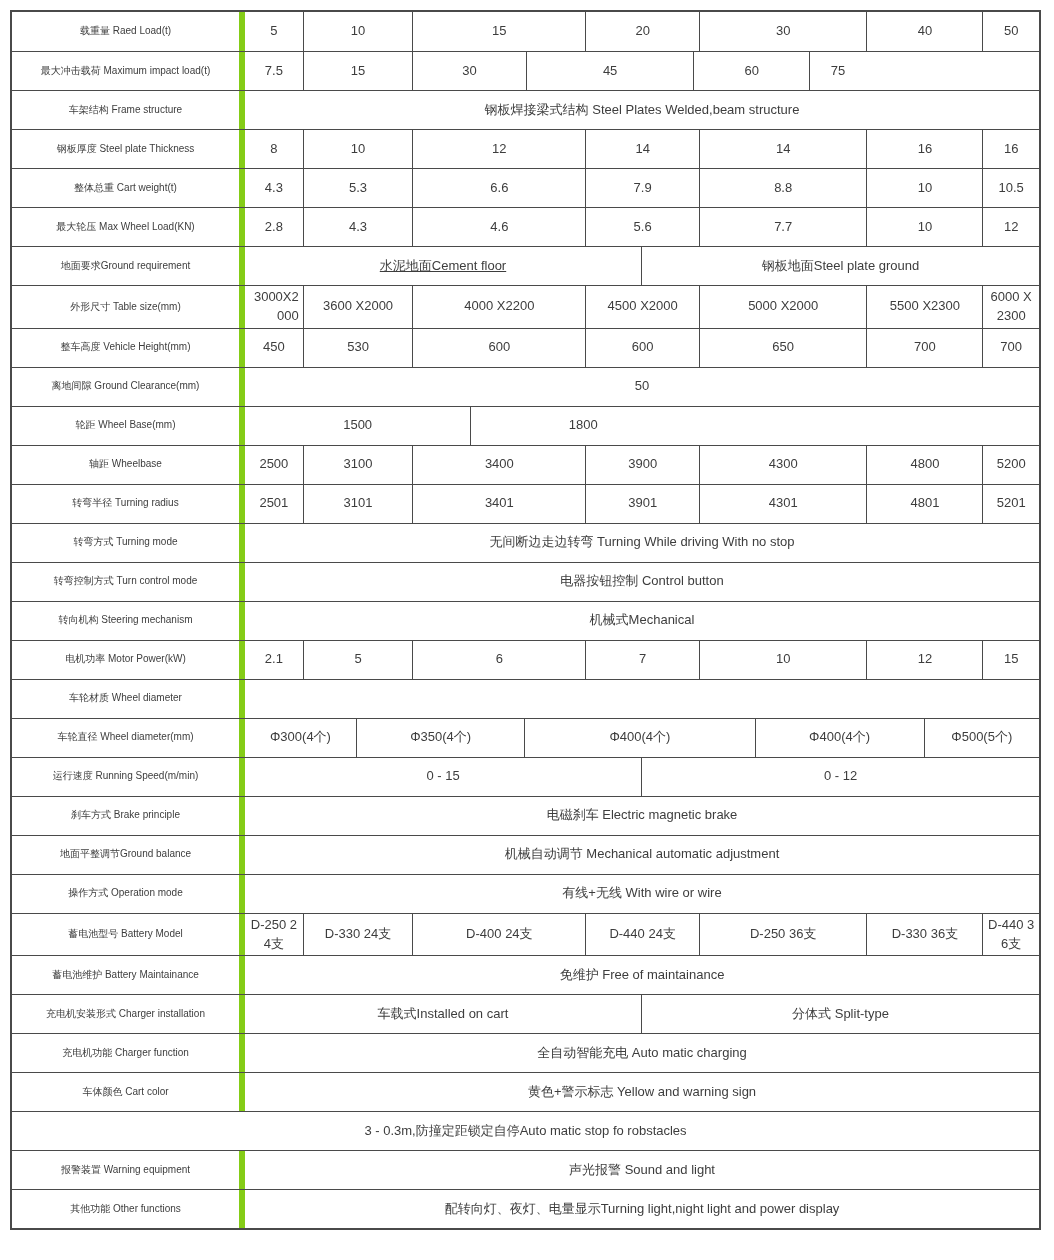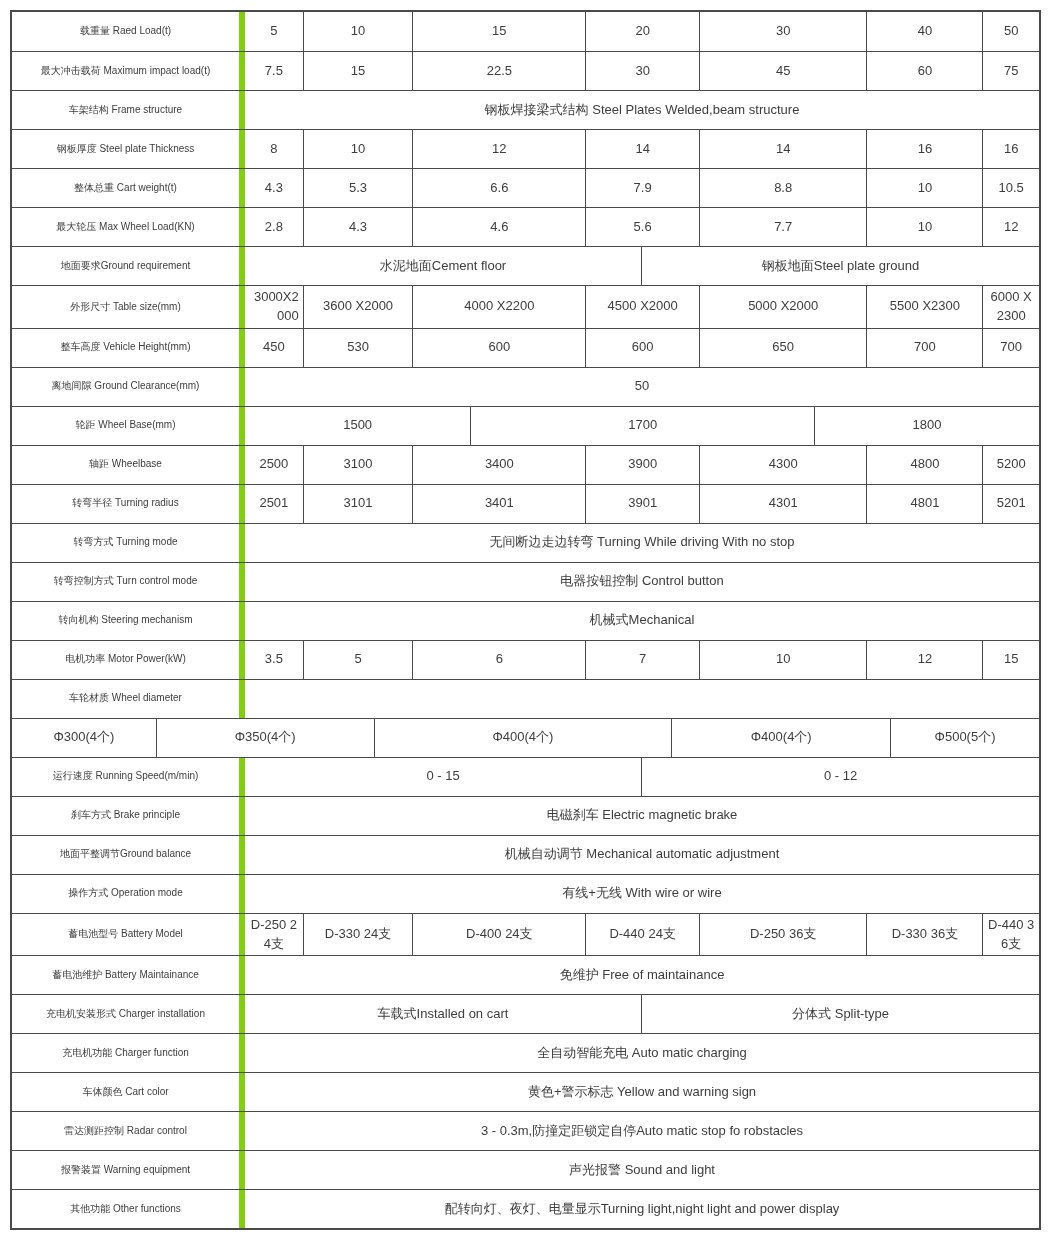--- a/index.html
+++ b/index.html
@@ -88,21 +88,20 @@
           <div class="spec-cell" style="width: 21.1%;">30</div>
           <div class="spec-cell" style="width: 14.6%;">40</div>
           <div class="spec-cell" style="width: 7%;">50</div>
         </div>
       </div>
       <div class="spec-row">
         <div class="label-cell">最大冲击载荷 Maximum impact load(t)</div>
         <div class="data-area">
           <div class="spec-cell" style="width: 7.4%;">7.5</div>
           <div class="spec-cell" style="width: 13.8%;">15</div>
-          <div class="spec-cell" style="width: 21.8%;">22.5</div>
           <div class="spec-cell" style="width: 14.3%;">30</div>
           <div class="spec-cell" style="width: 21.1%;">45</div>
           <div class="spec-cell" style="width: 14.6%;">60</div>
           <div class="spec-cell" style="width: 7%;">75</div>
         </div>
       </div>
       <div class="spec-row">
         <div class="label-cell">车架结构 Frame structure</div>
         <div class="data-area">
           <div class="spec-cell" style="width: 100%;">钢板焊接梁式结构 Steel Plates Welded,beam structure</div>
@@ -140,21 +139,21 @@
           <div class="spec-cell" style="width: 21.8%;">4.6</div>
           <div class="spec-cell" style="width: 14.3%;">5.6</div>
           <div class="spec-cell" style="width: 21.1%;">7.7</div>
           <div class="spec-cell" style="width: 14.6%;">10</div>
           <div class="spec-cell" style="width: 7%;">12</div>
         </div>
       </div>
       <div class="spec-row">
         <div class="label-cell">地面要求Ground requirement</div>
         <div class="data-area">
-          <div class="spec-cell" style="width: 50%;">水泥地面Cement floor</div>
+          <div class="spec-cell" style="width: 50%; text-decoration: underline;">水泥地面Cement floor</div>
           <div class="spec-cell" style="width: 50%; text-align: right;">钢板地面Steel plate ground</div>
         </div>
       </div>
       <div class="spec-row">
         <div class="label-cell">外形尺寸 Table size(mm)</div>
         <div class="data-area">
           <div class="spec-cell" style="width: 7.4%; text-align: right;">3000X2000</div>
           <div class="spec-cell" style="width: 13.8%;">3600 X2000</div>
           <div class="spec-cell" style="width: 21.8%;">4000 X2200</div>
           <div class="spec-cell" style="width: 14.3%;">4500 X2000</div>
@@ -178,21 +177,20 @@
       <div class="spec-row">
         <div class="label-cell">离地间隙 Ground Clearance(mm)</div>
         <div class="data-area">
           <div class="spec-cell" style="width: 100%;">50</div>
         </div>
       </div>
       <div class="spec-row">
         <div class="label-cell">轮距 Wheel Base(mm)</div>
         <div class="data-area">
           <div class="spec-cell" style="width: 28.5%;">1500</div>
-          <div class="spec-cell" style="width: 43.3%;">1700</div>
           <div class="spec-cell" style="width: 28.2%;">1800</div>
         </div>
       </div>
       <div class="spec-row">
         <div class="label-cell">轴距 Wheelbase</div>
         <div class="data-area">
           <div class="spec-cell" style="width: 7.4%;">2500</div>
           <div class="spec-cell" style="width: 13.8%;">3100</div>
           <div class="spec-cell" style="width: 21.8%;">3400</div>
           <div class="spec-cell" style="width: 14.3%;">3900</div>
@@ -227,33 +225,34 @@
       </div>
       <div class="spec-row">
         <div class="label-cell">转向机构 Steering mechanism</div>
         <div class="data-area">
           <div class="spec-cell" style="width: 100%;">机械式Mechanical</div>
         </div>
       </div>
       <div class="spec-row">
         <div class="label-cell">电机功率 Motor Power(kW)</div>
         <div class="data-area">
-          <div class="spec-cell" style="width: 7.4%;">3.5</div>
+          <div class="spec-cell" style="width: 7.4%;">2.1</div>
           <div class="spec-cell" style="width: 13.8%;">5</div>
           <div class="spec-cell" style="width: 21.8%;">6</div>
           <div class="spec-cell" style="width: 14.3%;">7</div>
           <div class="spec-cell" style="width: 21.1%;">10</div>
           <div class="spec-cell" style="width: 14.6%;">12</div>
           <div class="spec-cell" style="width: 7%;">15</div>
         </div>
       </div>
       <div class="spec-row">
         <div class="label-cell">车轮材质 Wheel diameter</div>
       </div>
       <div class="spec-row">
+        <div class="label-cell">车轮直径 Wheel diameter(mm)</div>
         <div class="data-area">
           <div class="spec-cell" style="width: 14.1%;">Φ300(4个)</div>
           <div class="spec-cell" style="width: 21.2%;">Φ350(4个)</div>
           <div class="spec-cell" style="width: 29%;">Φ400(4个)</div>
           <div class="spec-cell" style="width: 21.3%;">Φ400(4个)</div>
           <div class="spec-cell" style="width: 14.4%;">Φ500(5个)</div>
         </div>
       </div>
       <div class="spec-row">
         <div class="label-cell">运行速度 Running Speed(m/min)</div>
@@ -311,21 +310,20 @@
           <div class="spec-cell" style="width: 100%;">全自动智能充电 Auto matic charging</div>
         </div>
       </div>
       <div class="spec-row">
         <div class="label-cell">车体颜色 Cart color</div>
         <div class="data-area">
           <div class="spec-cell" style="width: 100%;">黄色+警示标志 Yellow and warning sign</div>
         </div>
       </div>
       <div class="spec-row">
-        <div class="label-cell">雷达测距控制 Radar control</div>
         <div class="data-area">
           <div class="spec-cell" style="width: 100%;">3 - 0.3m,防撞定距锁定自停Auto matic stop fo robstacles</div>
         </div>
       </div>
       <div class="spec-row">
         <div class="label-cell">报警装置 Warning equipment</div>
         <div class="data-area">
           <div class="spec-cell" style="width: 100%;">声光报警 Sound and light</div>
         </div>
       </div>

